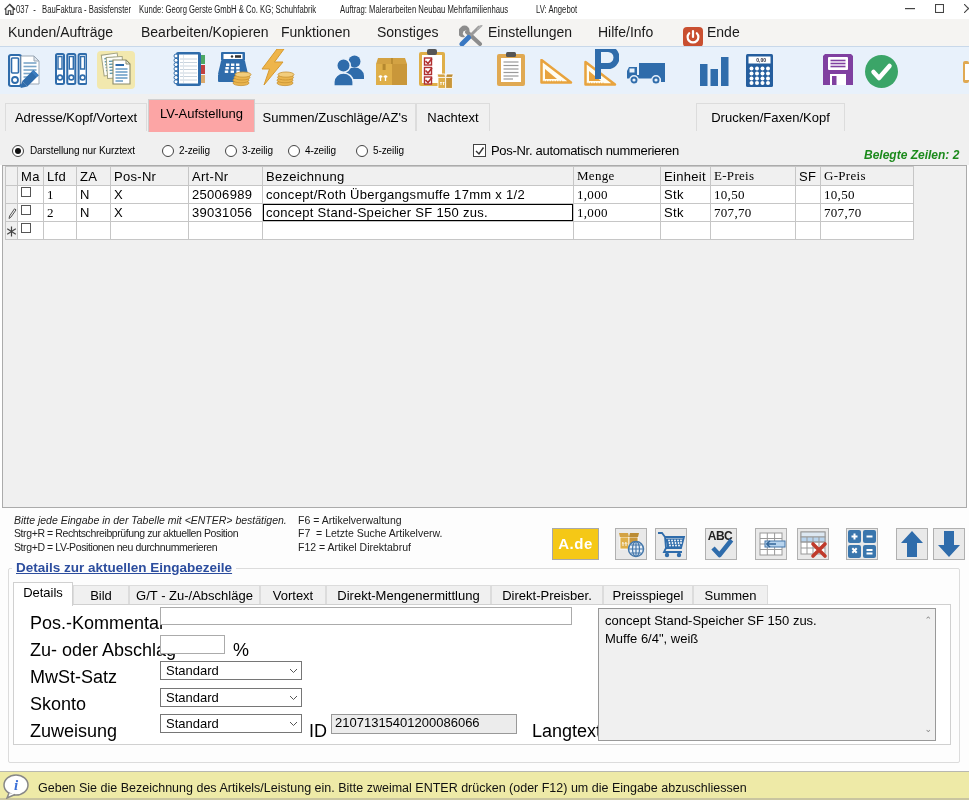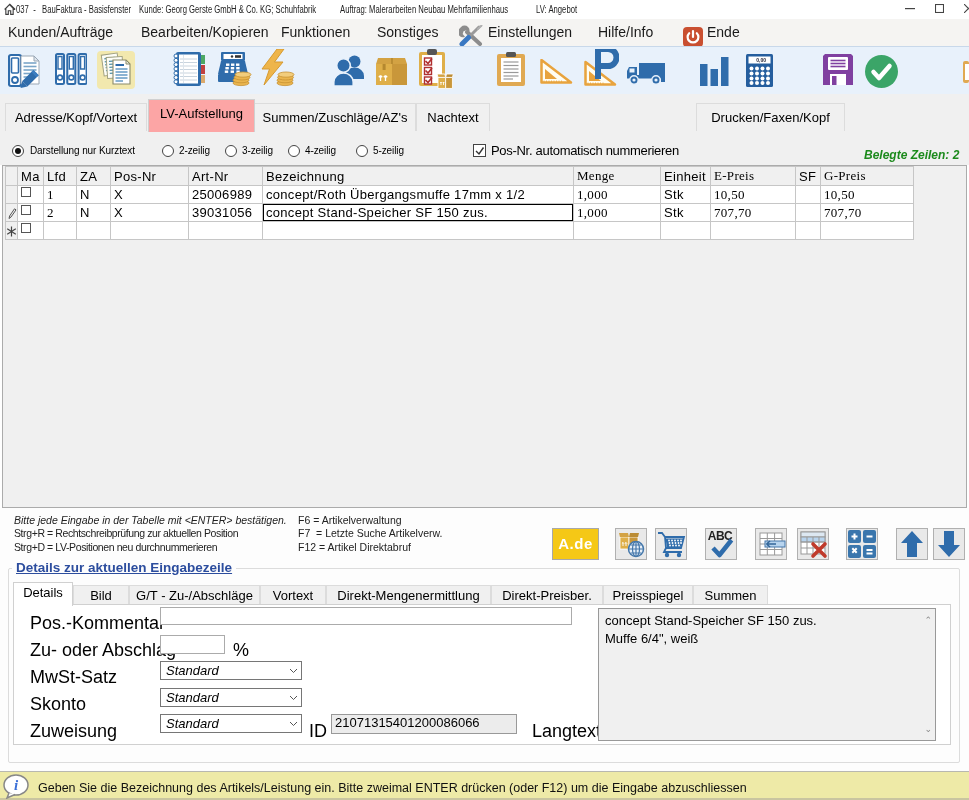--- a/index.html
+++ b/index.html
@@ -41,21 +41,21 @@
 .btn32 { position:absolute; top:20px; width:32px; height:32px; background:#e9e9e9; border:1px solid #b0b0b0; }
 .btn32 svg { position:absolute; left:0; top:0; }
 
 #grpbox { position:absolute; left:8px; top:60px; width:952px; height:195px; border:1px solid #dcdcdc; border-radius:2px; }
 #grplbl { position:absolute; left:3px; top:-9px; background:#fdfdfd; padding:0 4px; font-size:13.5px; font-weight:bold; color:#2c4d9e; white-space:nowrap;text-decoration:underline; }
 .dtab { position:absolute; height:20px; background:#f0f0f0; border:1px solid #dcdcdc; border-bottom:none; font-size:13px; text-align:center; line-height:19px; white-space:nowrap; color:#000; }
 .dtab.active { top:74px !important; height:24px; background:#fff; border:1px solid #d0d0d0; border-bottom:none; z-index:3; }
 #dpanel { position:absolute; left:13px; top:96px; width:938px; height:141px; background:#fff; border:1px solid #d0d0d0; }
 .flabel { position:absolute; font-size:18px; color:#000; white-space:nowrap; }
 .tinput { position:absolute; background:#fff; border:1px solid #ababab; font-size:13px; padding:0 3px; line-height:16px; }
-.dd { position:absolute; background:#fff; border:1px solid #767676; font-size:13px; padding:1px 3px 0 5px;font-style:italic; }
+.dd { position:absolute; background:#fff; border:1px solid #767676; font-size:13px; padding:1px 3px 0 5px; }
 .dd svg { position:absolute; right:3px; top:6px; }
 
 #statusbar { left:0; top:771px; width:969px; height:29px; background:#eeeaa7; border-top:1px solid #b8b8b0; border-bottom:2px solid #c9c5a0; font-size:12.5px; color:#111; }
 </style>
 </head>
 <body>
 
 <div class="abs" id="titlebar">
   <svg class="abs" style="left:3px;top:3px" width="13" height="13" viewBox="0 0 16 16">
       <path d="M8 1 L15 8 M2 8 L8 2 L14 8 M3.5 7 L3.5 14 L6.5 14 L6.5 9.5 L9.5 9.5 L9.5 14 L12.5 14 L12.5 7" fill="none" stroke="#3f3f3f" stroke-width="1.4"></path>

